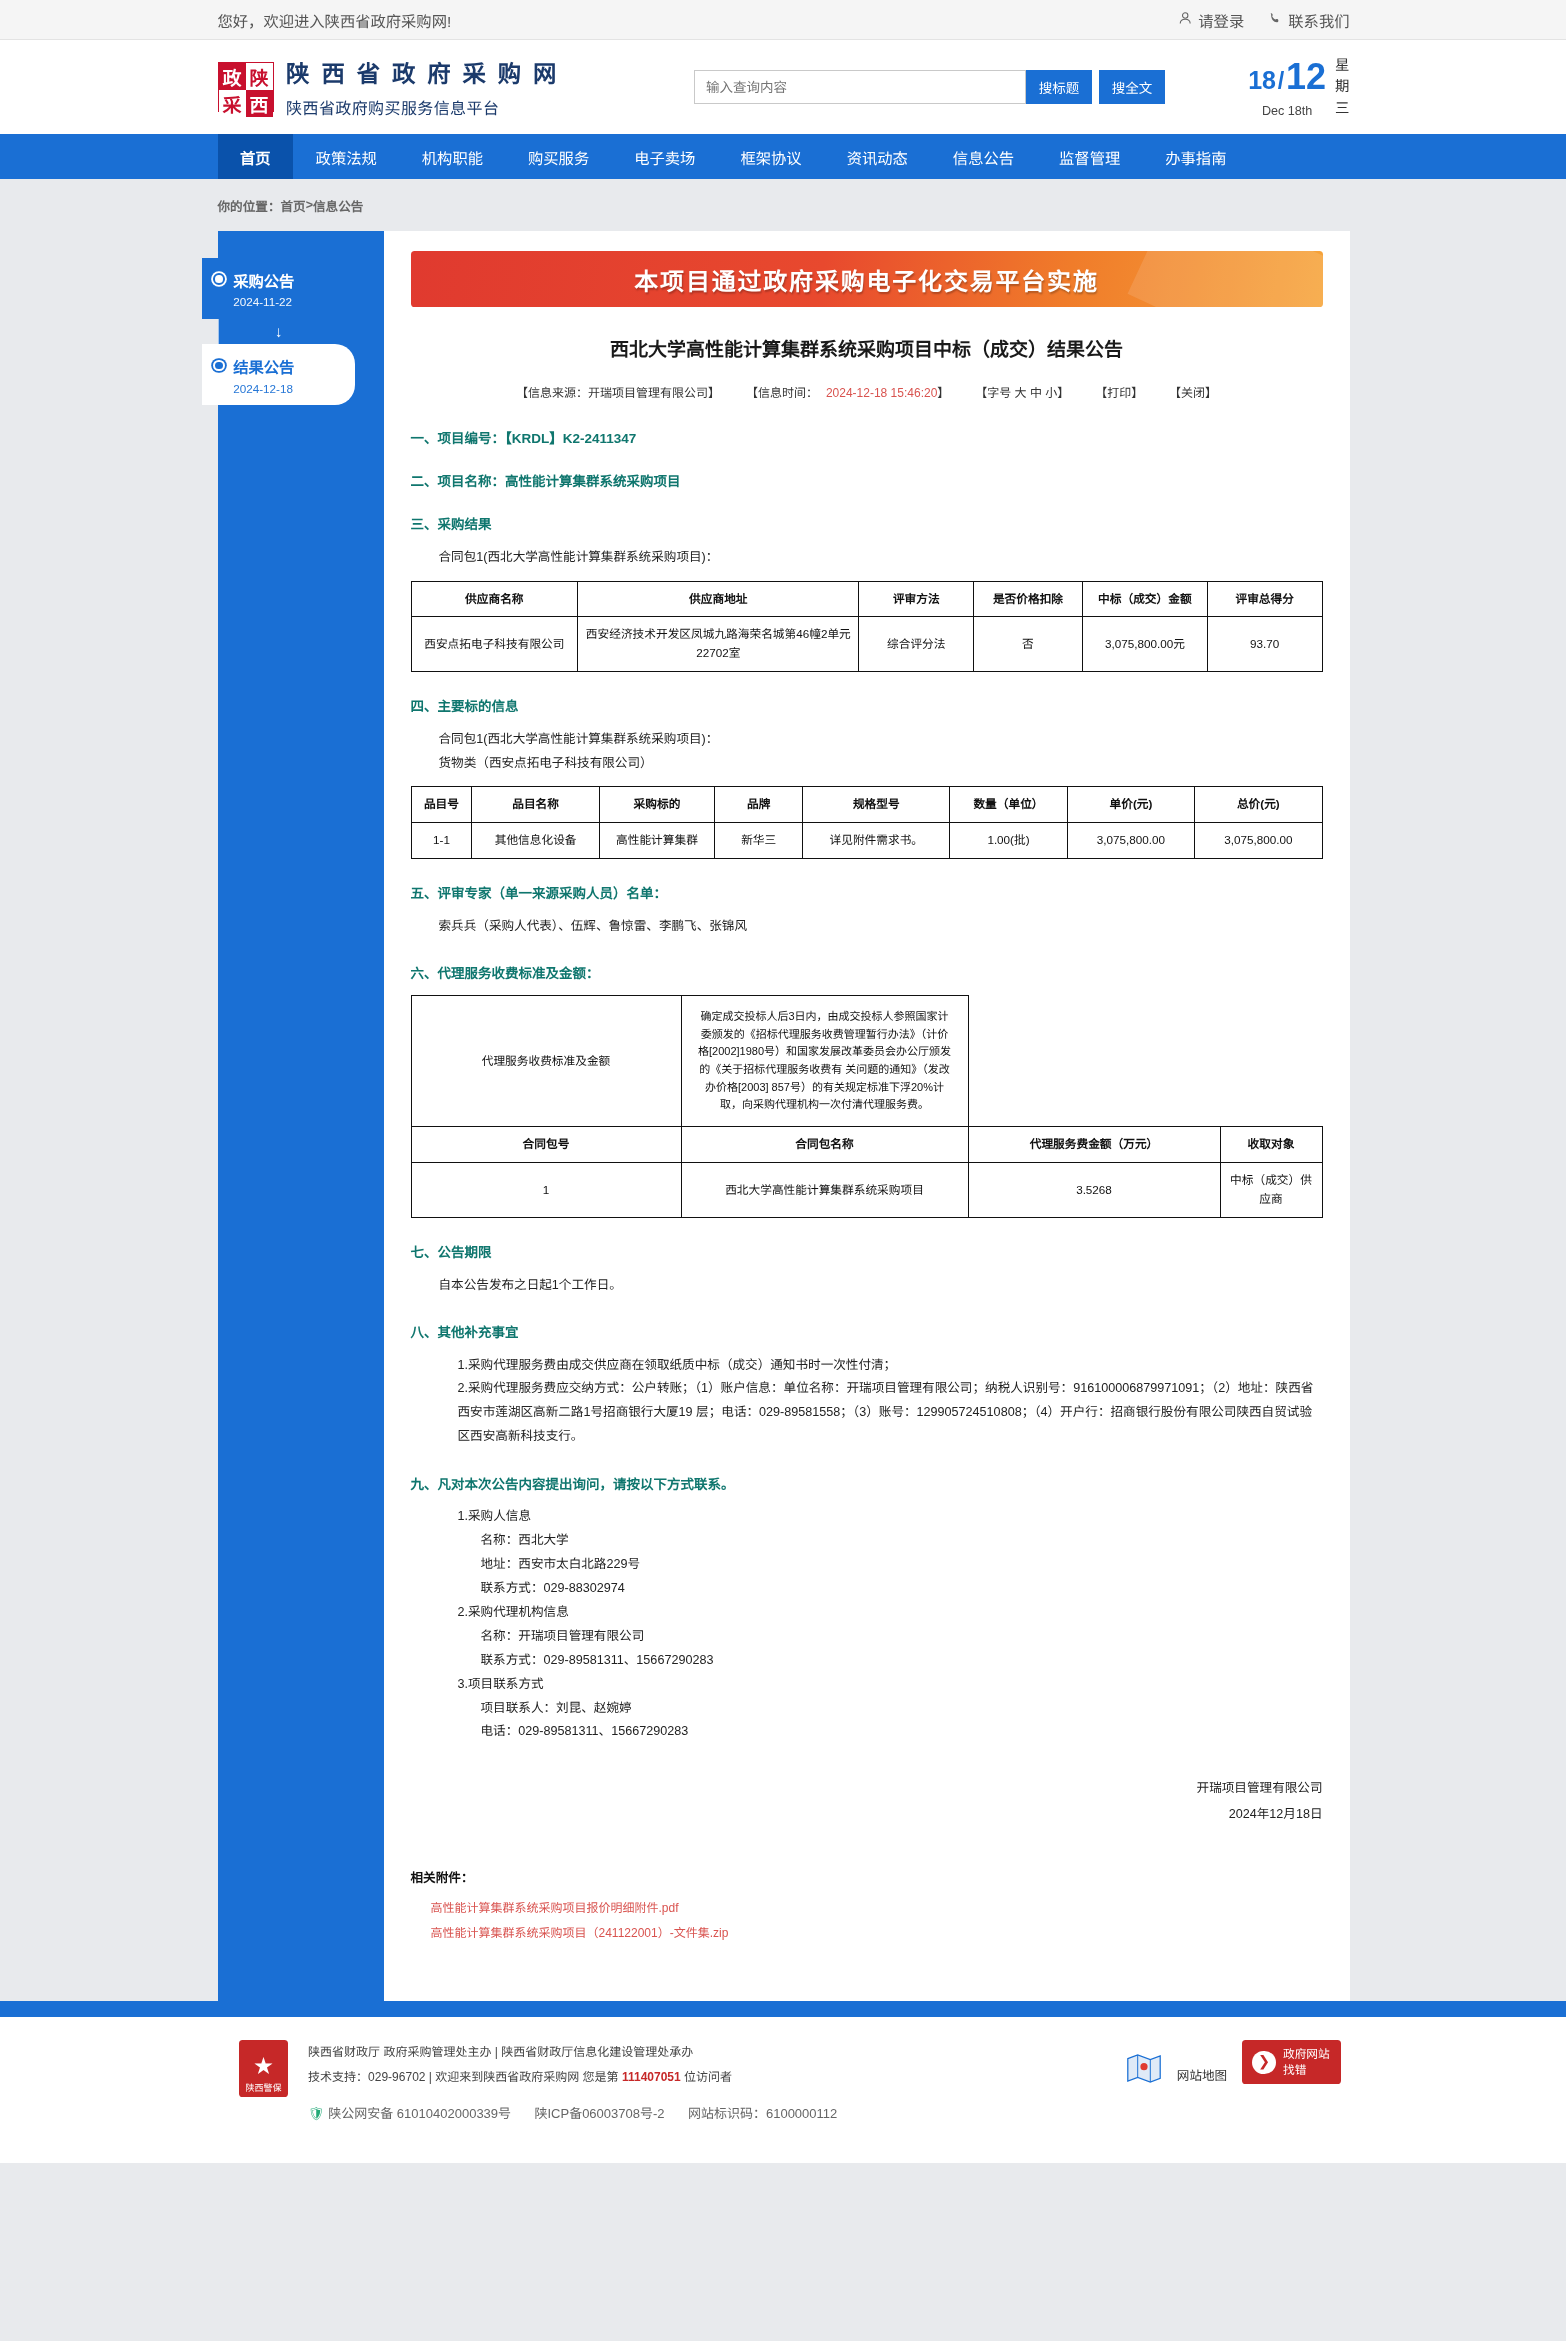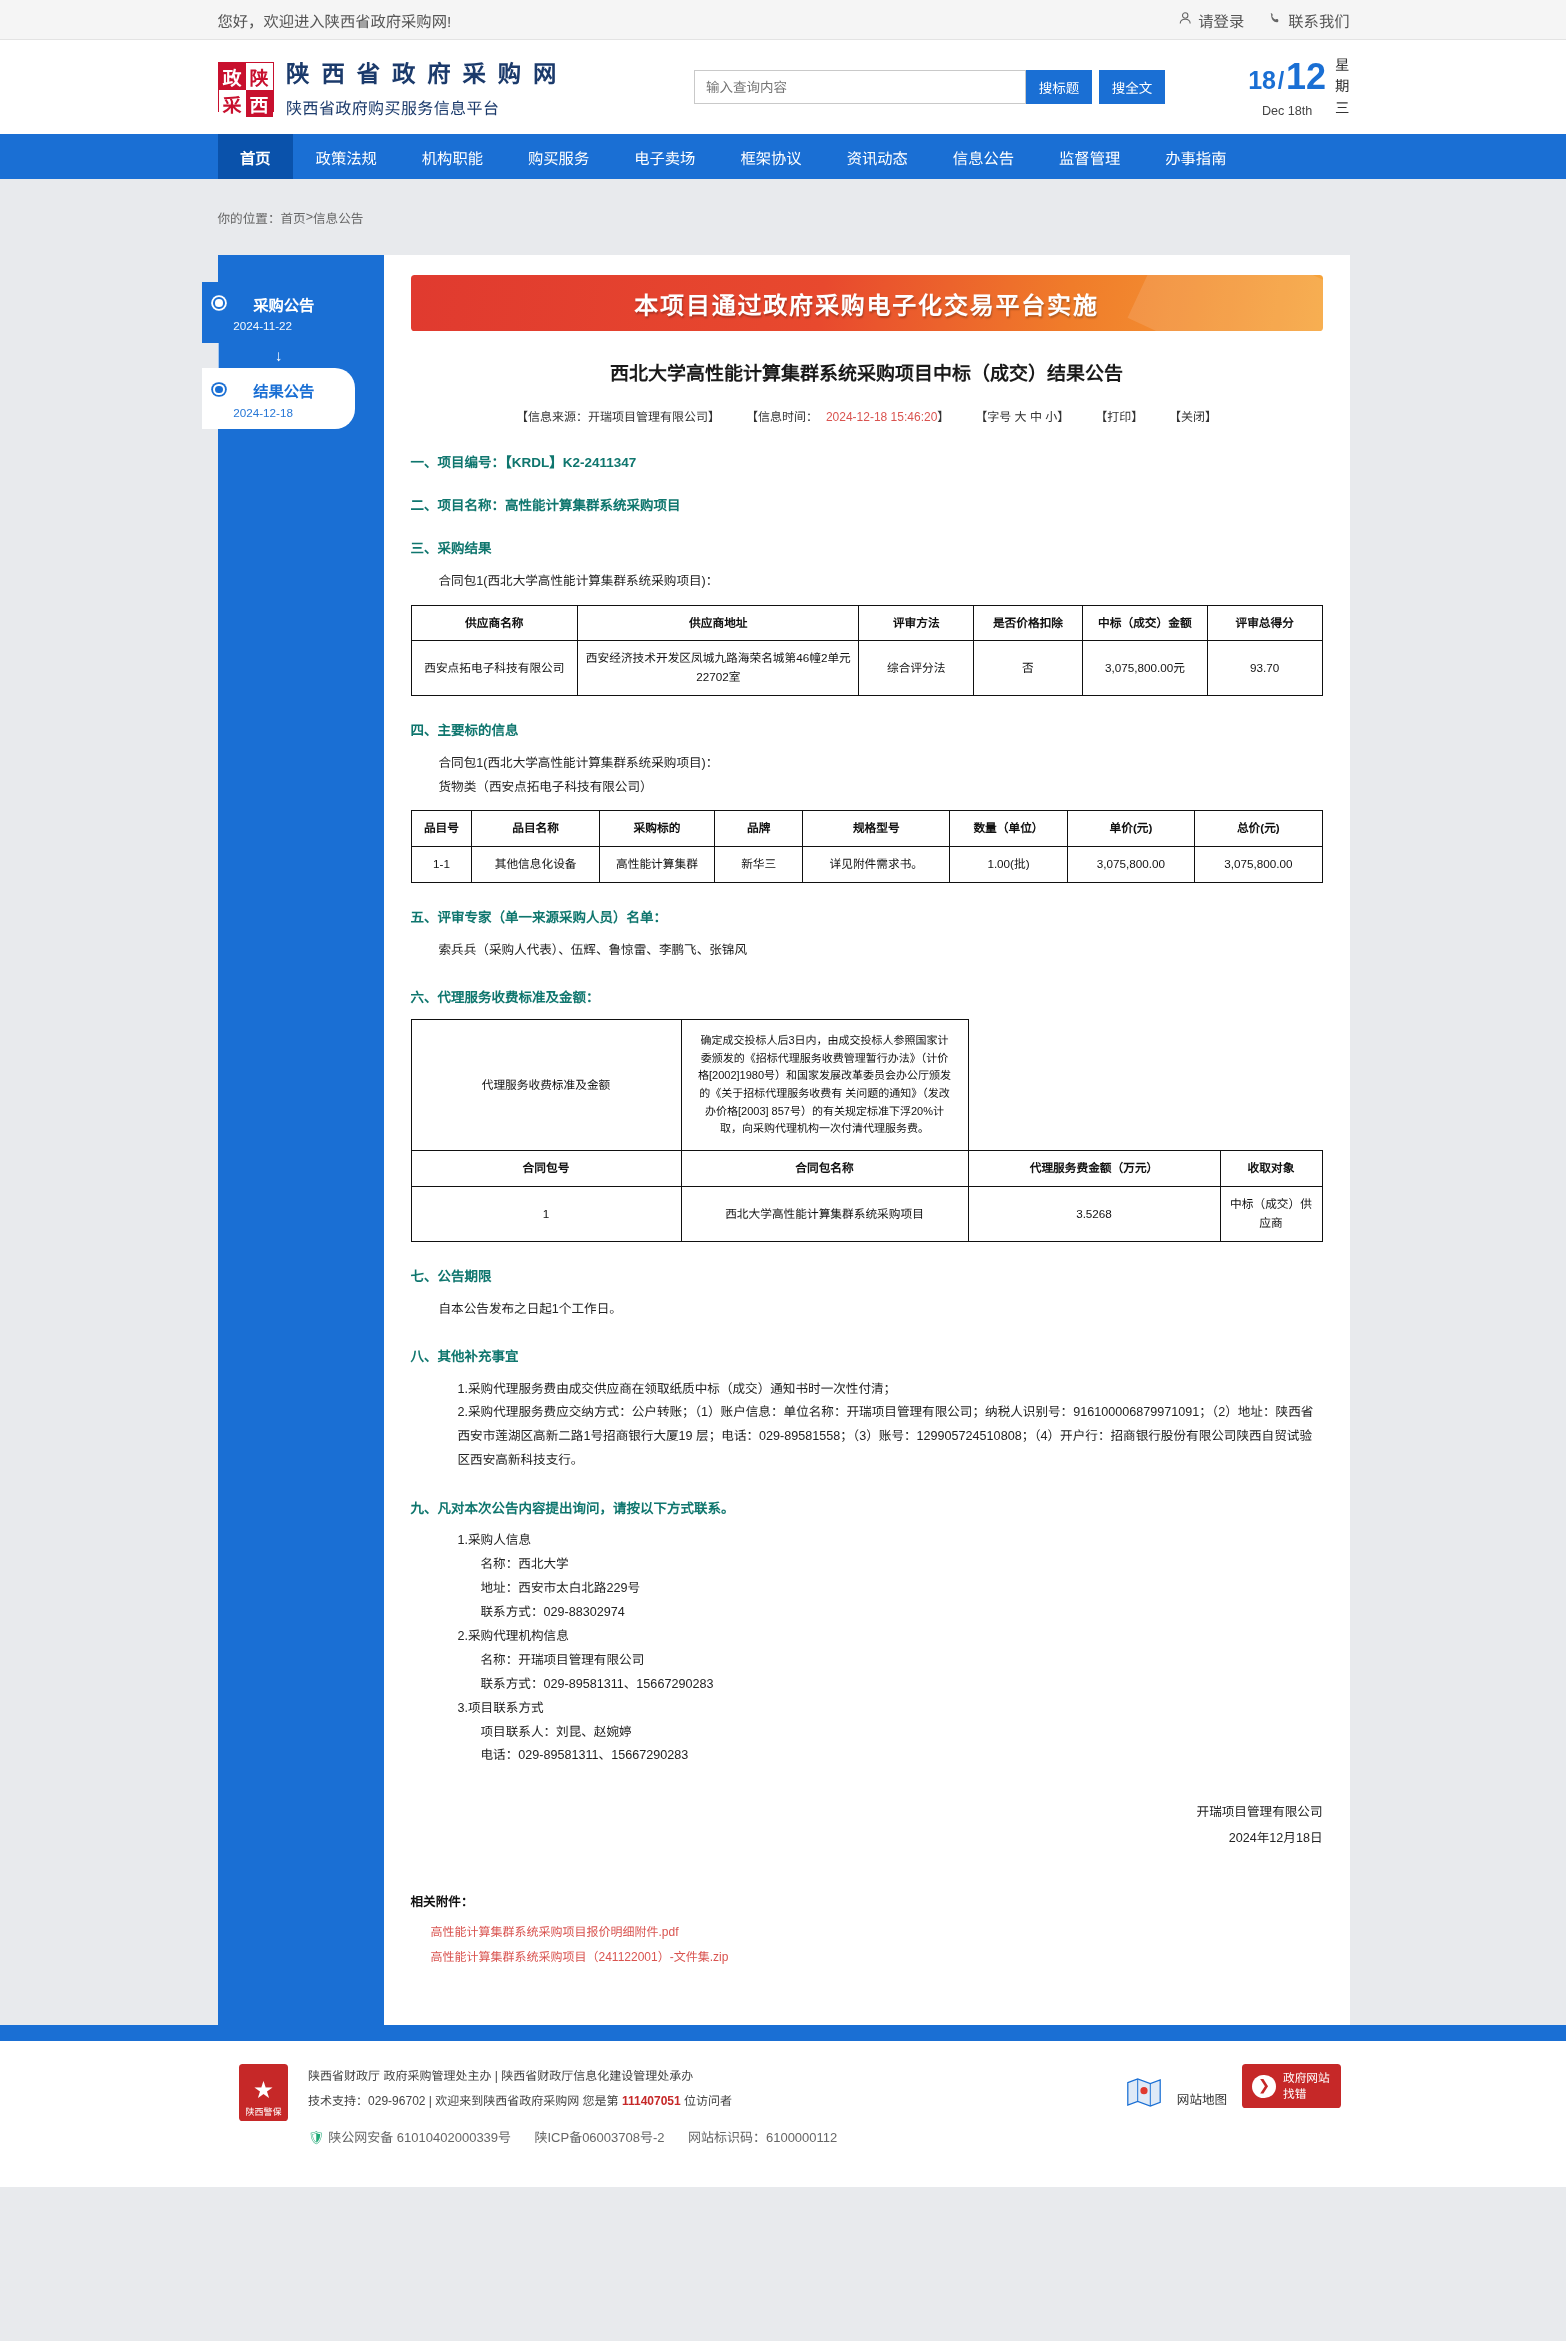--- a/index.html
+++ b/index.html
@@ -77,35 +77,35 @@
   
   .nav { background: #1a6fd4; height: 45px; }
   .nav .inner { width: 1132px; margin: 0 auto; display: flex; height: 45px; }
   .nav a {
     color: #fff; font-size: 15.3px; text-decoration: none; display: flex;
     align-items: center; padding: 0 22.5px; height: 45px; white-space: nowrap;
   }
   .nav a.active { background: #0a52ab; font-weight: bold; }
 
   
-  .crumb { width: 1132px; margin: 16px auto; height: 44px; display: flex; align-items: center;
-           font-size: 12.6px; color: #666; }
+  .crumb { width: 1132px; margin: 4px auto; height: 44px; display: flex; align-items: center;
+           font-size: 12.6px; color: #666; font-weight: bold; }
   .crumb a { color: #666; text-decoration: none; }
 
   
   .wrap { width: 1132px; margin: 0 auto 0; display: flex; align-items: stretch; }
   .side {
     width: 166px; background: #1a6fd4; padding-top: 27px; position: relative;
     flex: 0 0 166px;
   }
   .side-item {
     margin-left: -15.3px; width: 153px; background: #1a6fd4; color: #fff;
     padding: 10.8px 0 10.8px 31px; position: relative;
   }
-  .side-item .t { font-size: 15.3px; font-weight: bold; margin-left: 20px; }
+  .side-item .t { font-size: 15.3px; font-weight: bold; }
   .side-item .d { font-size: 11.7px; margin-top: 4.5px; opacity: .95; }
   .side-item .dot {
     position: absolute; left: 10.8px; top: 15.3px; width: 11.7px; height: 11.7px;
     border-radius: 50%; background: #fff; border: 2.7px solid #1a6fd4;
     box-shadow: 0 0 0 1.8px #fff;
   }
   .side-item.current { background: #fff; color: #1a6fd4; border-radius: 0 20px 20px 0; }
   .side-item.current .dot { background: #1a6fd4; box-shadow: 0 0 0 1.8px #1a6fd4; border-color:#fff; }
   .side-arrow { color: #fff; text-align: center; font-size: 15.3px; margin: 3.6px 0 3.6px -15.3px; width: 153px; }
   .side-line { position: absolute; left: 0.9px; top: 66px; width: 0.9px; height: 57px; background: rgba(255,255,255,.6); }

